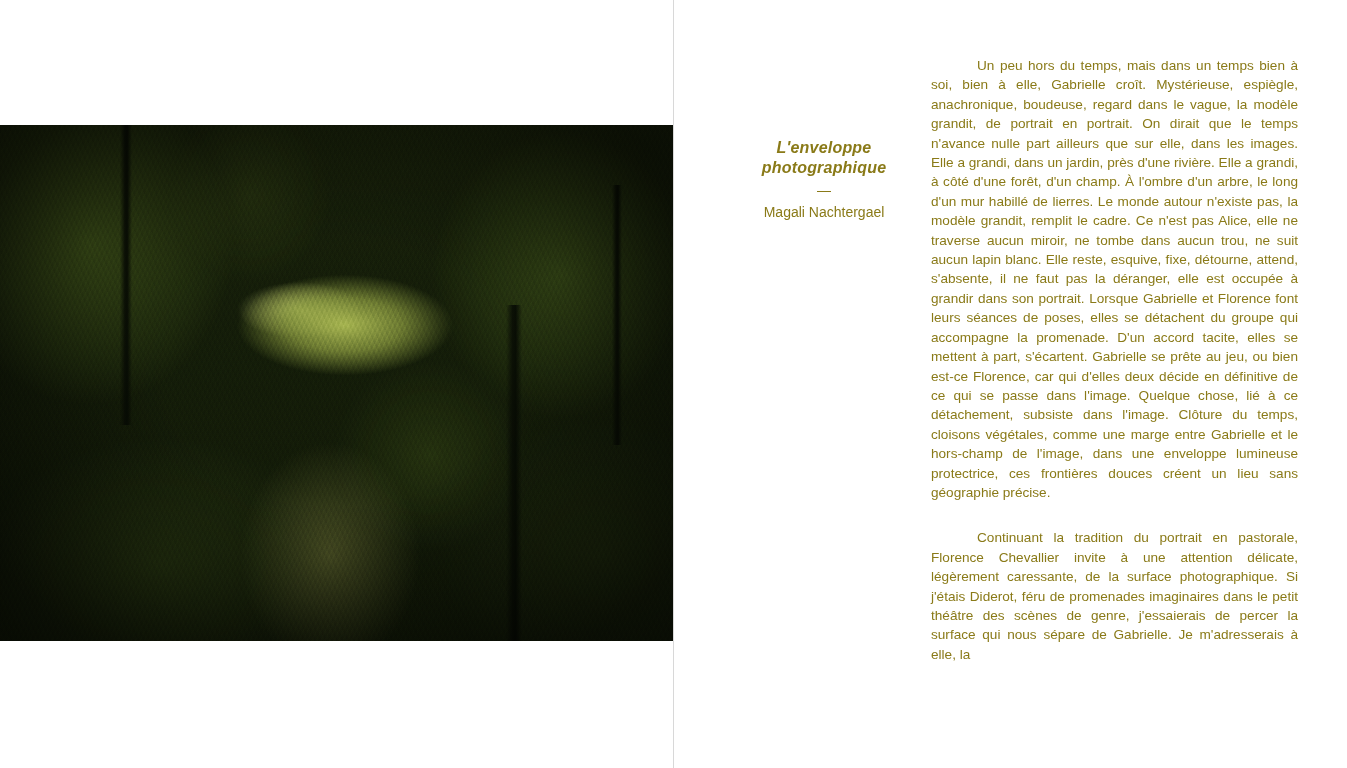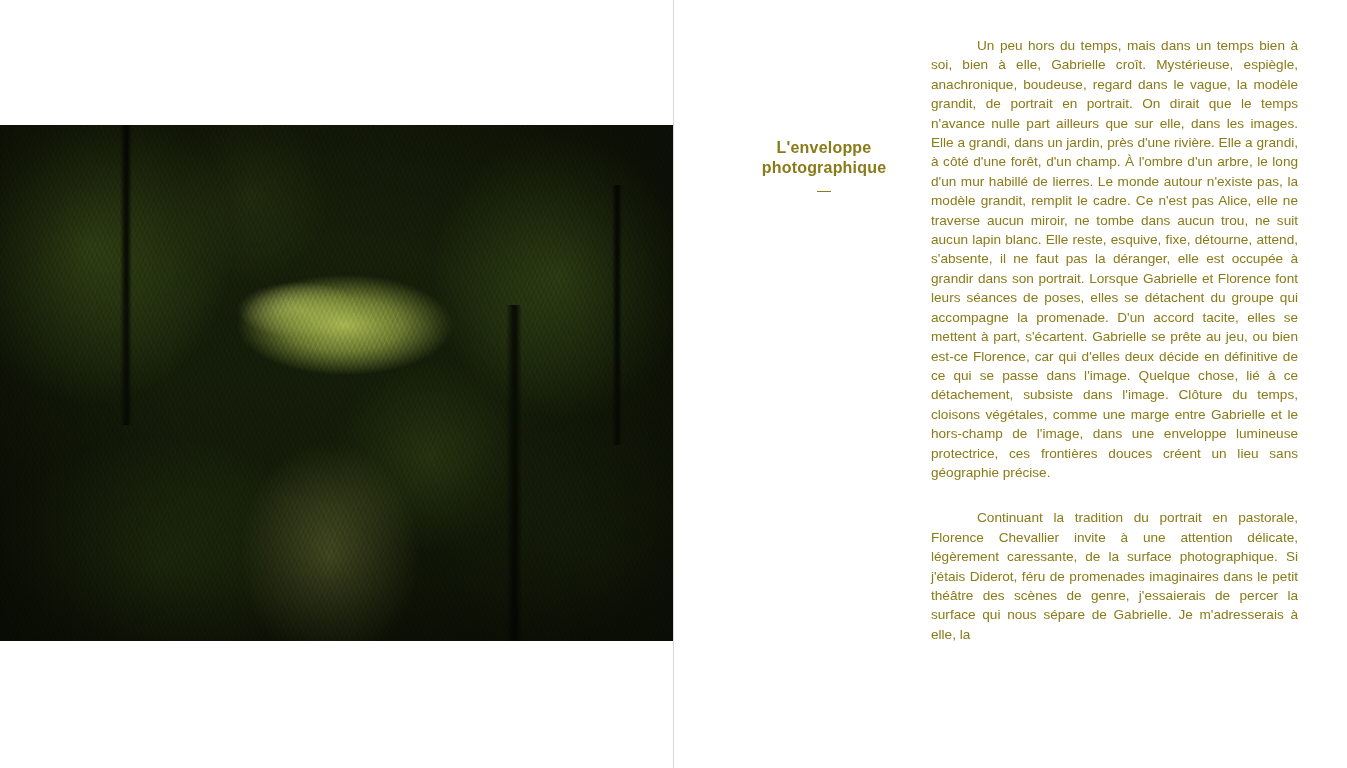--- a/index.html
+++ b/index.html
@@ -92,40 +92,41 @@
   }
   .title-block {
     position: absolute;
     left: 40px;
     top: 138px;
     width: 220px;
     text-align: center;
     color: #8a7a18;
   }
   .doc-title {
+    font-style: italic;
     font-weight: bold;
     font-size: 16px;
     line-height: 20px;
     letter-spacing: 0.2px;
   }
   .title-rule {
     font-size: 14px;
     line-height: 20px;
     margin-top: 2px;
   }
   .author {
     font-size: 14px;
     line-height: 20px;
     margin-top: 2px;
     color: #8a7a18;
   }
   .body-col {
     position: absolute;
     left: 257px;
-    top: 36px;
+    top: 56px;
     width: 367px;
     color: #8a7a18;
     font-size: 13.6px;
     line-height: 19.4px;
     text-align: justify;
   }
   .body-col p {
     margin: 0;
   }
   .body-col p + p {
@@ -150,20 +151,21 @@
       <div class="photo-vignette"></div>
     </div>
   </div>
 
   <div class="gutter"></div>
 
   <div class="page-right">
     <div class="title-block">
       <div class="doc-title">L'enveloppe photographique</div>
       <div class="title-rule">—</div>
+      <div class="author">Magali Nachtergael</div>
     </div>
 
     <div class="body-col">
       <p class="indent">Un peu hors du temps, mais dans un temps bien à soi, bien à elle, Gabrielle croît. Mystérieuse, espiègle, anachronique, boudeuse, regard dans le vague, la modèle grandit, de portrait en portrait. On dirait que le temps n'avance nulle part ailleurs que sur elle, dans les images. Elle a grandi, dans un jardin, près d'une rivière. Elle a grandi, à côté d'une forêt, d'un champ. À l'ombre d'un arbre, le long d'un mur habillé de lierres. Le monde autour n'existe pas, la modèle grandit, remplit le cadre. Ce n'est pas Alice, elle ne traverse aucun miroir, ne tombe dans aucun trou, ne suit aucun lapin blanc. Elle reste, esquive, fixe, détourne, attend, s'absente, il ne faut pas la déranger, elle est occupée à grandir dans son portrait. Lorsque Gabrielle et Florence font leurs séances de poses, elles se détachent du groupe qui accompagne la promenade. D'un accord tacite, elles se mettent à part, s'écartent. Gabrielle se prête au jeu, ou bien est-ce Florence, car qui d'elles deux décide en définitive de ce qui se passe dans l'image. Quelque chose, lié à ce détachement, subsiste dans l'image. Clôture du temps, cloisons végétales, comme une marge entre Gabrielle et le hors-champ de l'image, dans une enveloppe lumineuse protectrice, ces frontières douces créent un lieu sans géographie précise.</p>
       <p class="indent">Continuant la tradition du portrait en pastorale, Florence Chevallier invite à une attention délicate, légèrement caressante, de la surface photographique. Si j'étais Diderot, féru de promenades imaginaires dans le petit théâtre des scènes de genre, j'essaierais de percer la surface qui nous sépare de Gabrielle. Je m'adresserais à elle, la</p>
     </div>
   </div>
 
 </div>
 

